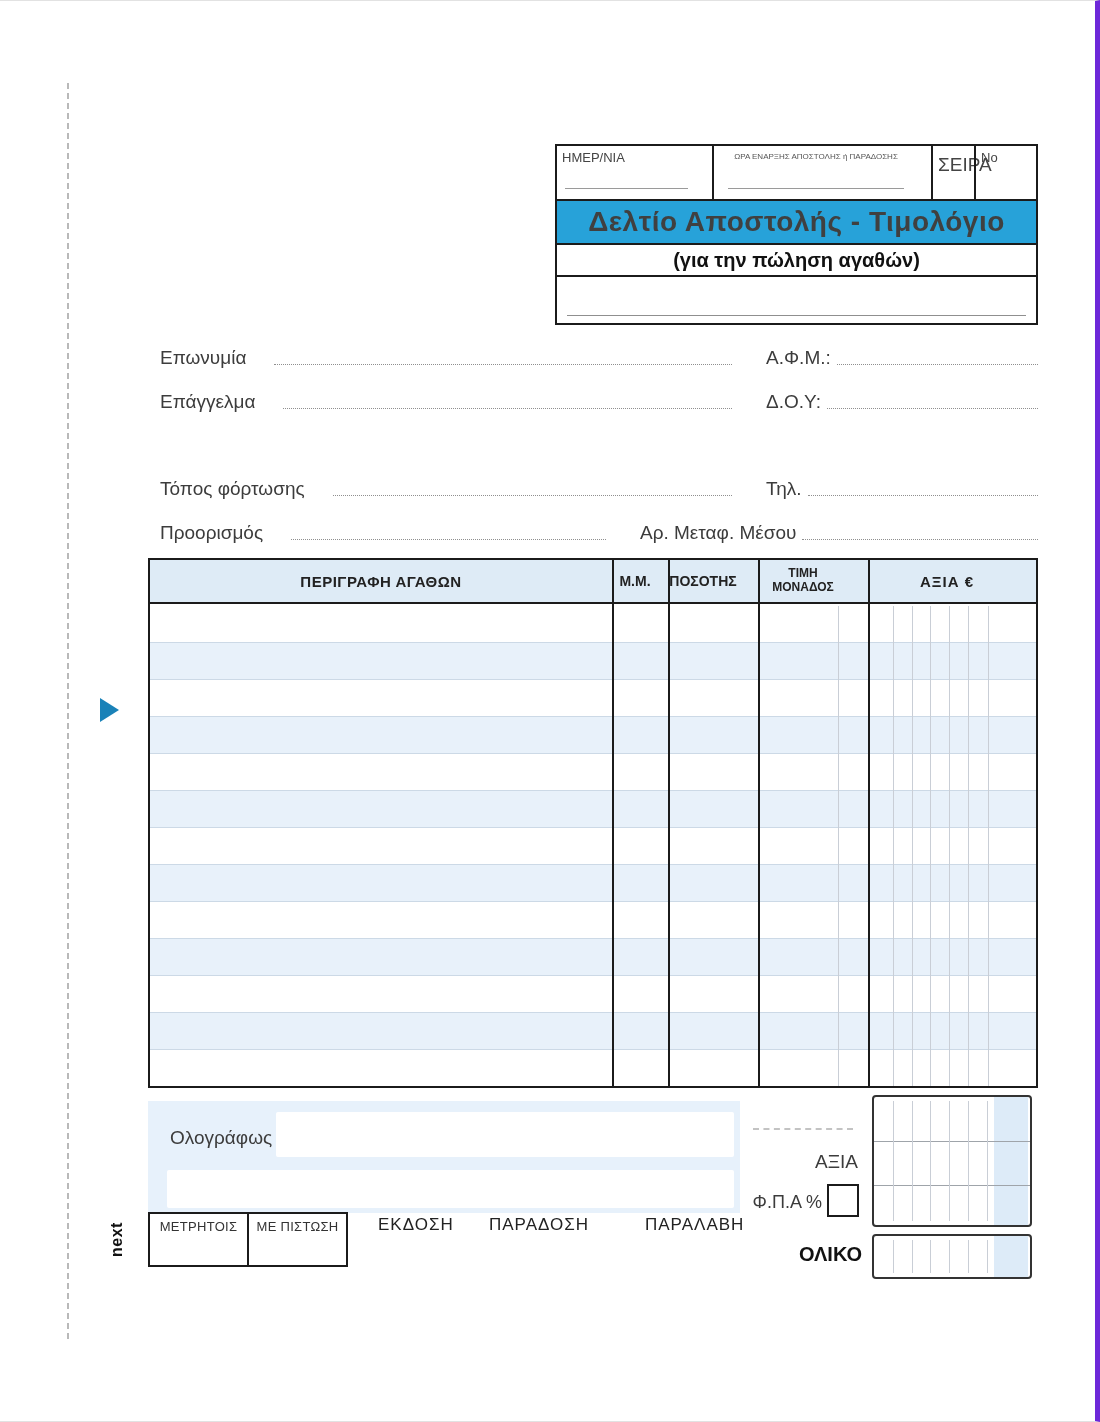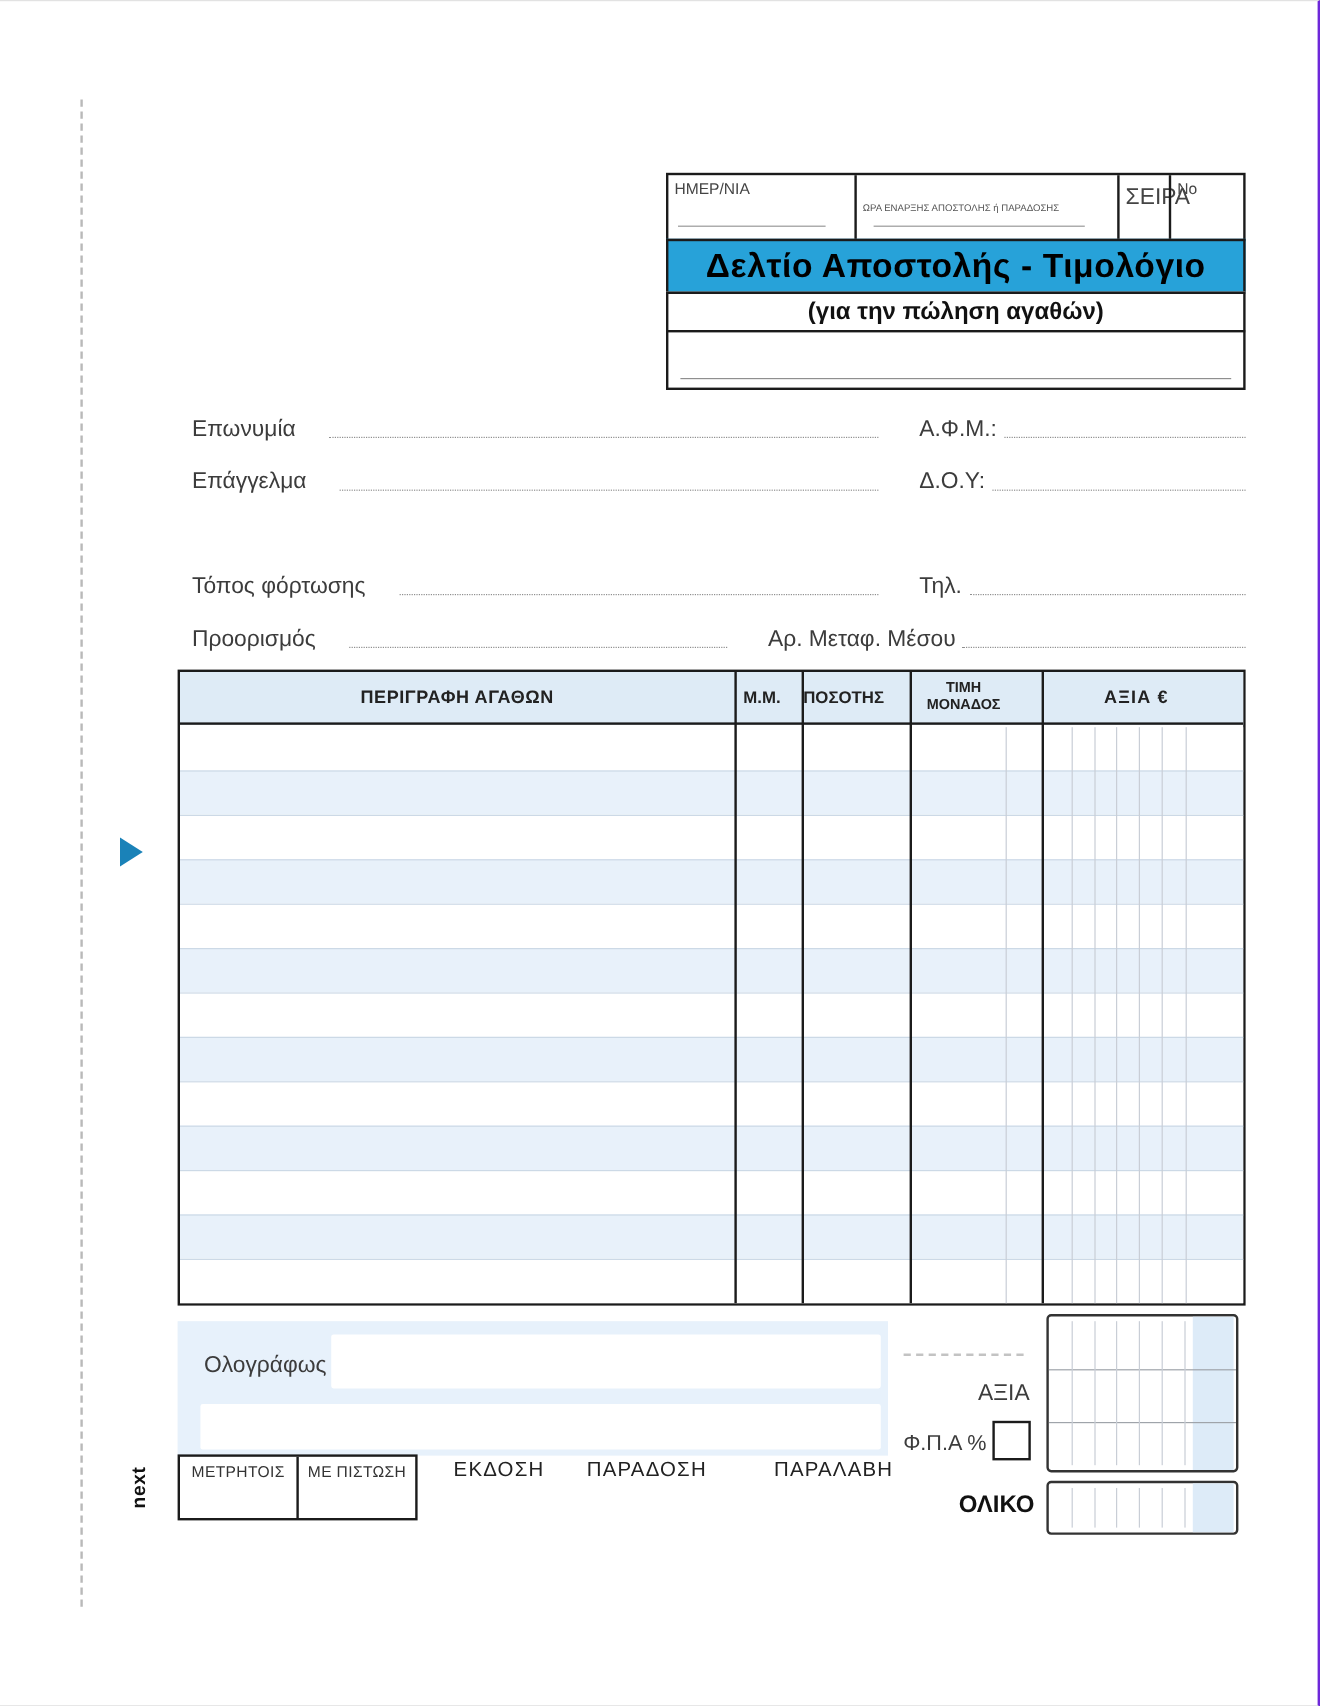--- a/index.html
+++ b/index.html
@@ -1,38 +1,38 @@
 <!DOCTYPE html>
 <html><head>
 <meta charset="utf-8">
 <style>
   * { margin:0; padding:0; box-sizing:border-box; }
   html,body { background:#fff; }
   body { width:1100px; height:1422px; position:relative; font-family:"Liberation Sans","DejaVu Sans",sans-serif; color:#333; }
-  .page { position:absolute; inset:0; border-top:1px solid #e2e2e2; border-right:2px solid #6d28d9; border-bottom:1px solid #e2e2e2; overflow:hidden; }
+  .page { position:absolute; inset:0; border-top:1px solid #e2e2e2; border-right:5px solid #6d28d9; border-bottom:1px solid #e2e2e2; overflow:hidden; }
 
   
   .tear { position:absolute; left:67px; top:82px; height:1256px; border-left:2px dashed #b9b9b9; }
   .arrow { position:absolute; left:100px; top:697px; width:0; height:0;
            border-left:19px solid #1a82b8; border-top:12px solid transparent; border-bottom:12px solid transparent; }
 
   
   .hdr { position:absolute; left:555px; top:143px; width:483px; }
   .hdr-row1 { display:flex; height:57px; border:2px solid #1b1b1b; }
   .hcell { position:relative; padding:4px 5px; font-size:13px; color:#444; }
   .hcell + .hcell { border-left:2px solid #1b1b1b; }
   .hc1 { width:155px; }
-  .hc2 { width:206px; font-size:8px; white-space:nowrap; overflow:hidden; color:#555; padding-top:23px; }
+  .hc2 { width:206px; font-size:8px; white-space:nowrap; overflow:hidden; color:#555; padding-top:6px;text-align:center; }
   .hc3 { width:43px; padding-top:8px; font-size:19px;margin-left:13px; }
   .hc4 { flex:1; }
   .hline { position:absolute; bottom:10px; left:8px; right:24px; border-bottom:1px solid #9a9a9a; }
   .hc2 .hline { right:14px; left:14px; }
   .hdr-title { margin-top:-2px; height:46px; border:2px solid #1b1b1b; background:#27a2d9;
                display:flex; align-items:center; justify-content:center;
-               font-size:28px; font-weight:bold; color:#000000; letter-spacing:.5px; }
+               font-size:28px; font-weight:bold; color:#404040; letter-spacing:.5px; }
   .hdr-sub { margin-top:-2px; height:34px; border:2px solid #1b1b1b; background:#fff;
              display:flex; align-items:center; justify-content:center;
              font-size:20px; font-weight:bold; color:#111; }
   .hdr-empty { margin-top:-2px; height:50px; border:2px solid #1b1b1b; position:relative; background:#fff; }
   .hdr-empty .hline { bottom:7px; left:10px; right:10px; border-bottom-color:#8f8f8f; }
 
   
   .frow { position:absolute; left:160px; width:878px; display:flex; align-items:flex-end; font-size:19px; color:#3c3c3c;gap:22px; }
   .flabel { white-space:nowrap; padding-right:6px; }
   .dline { border-bottom:1.5px dotted #8f8f8f; margin-bottom:4px; }

